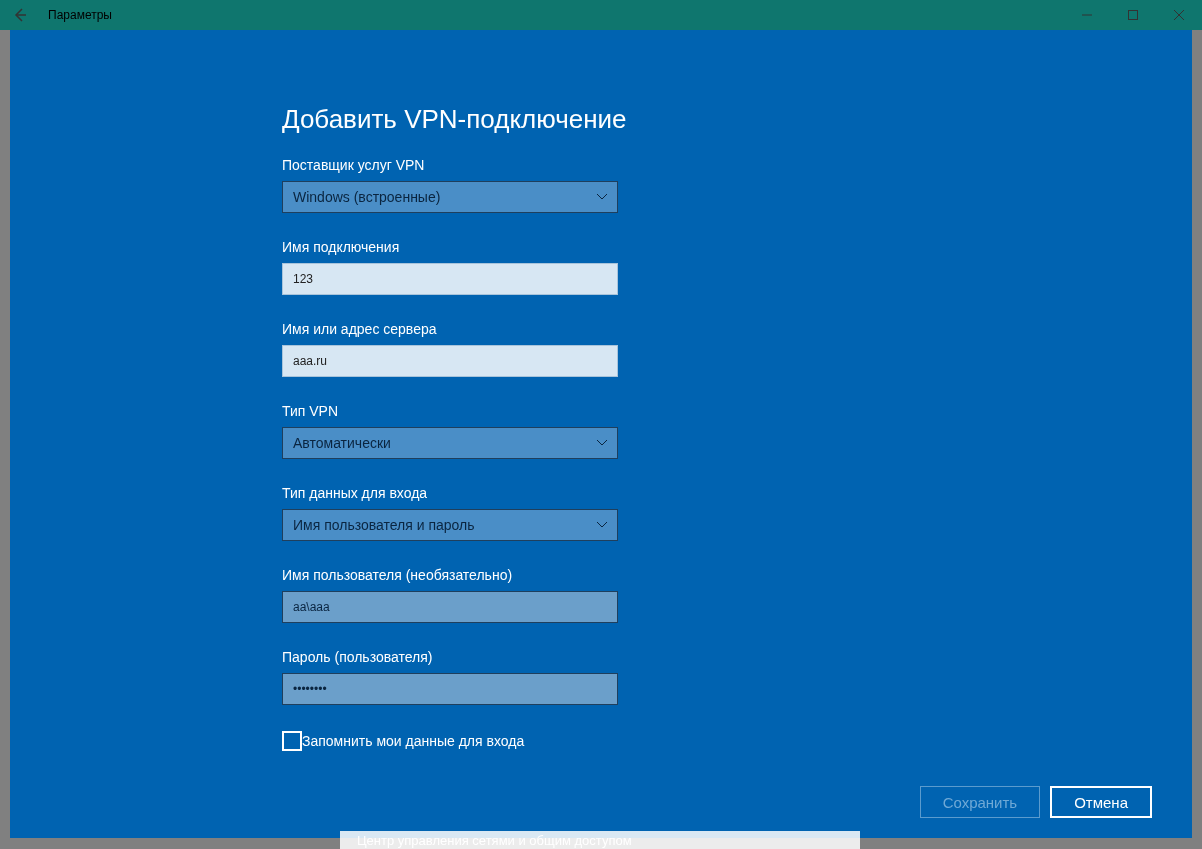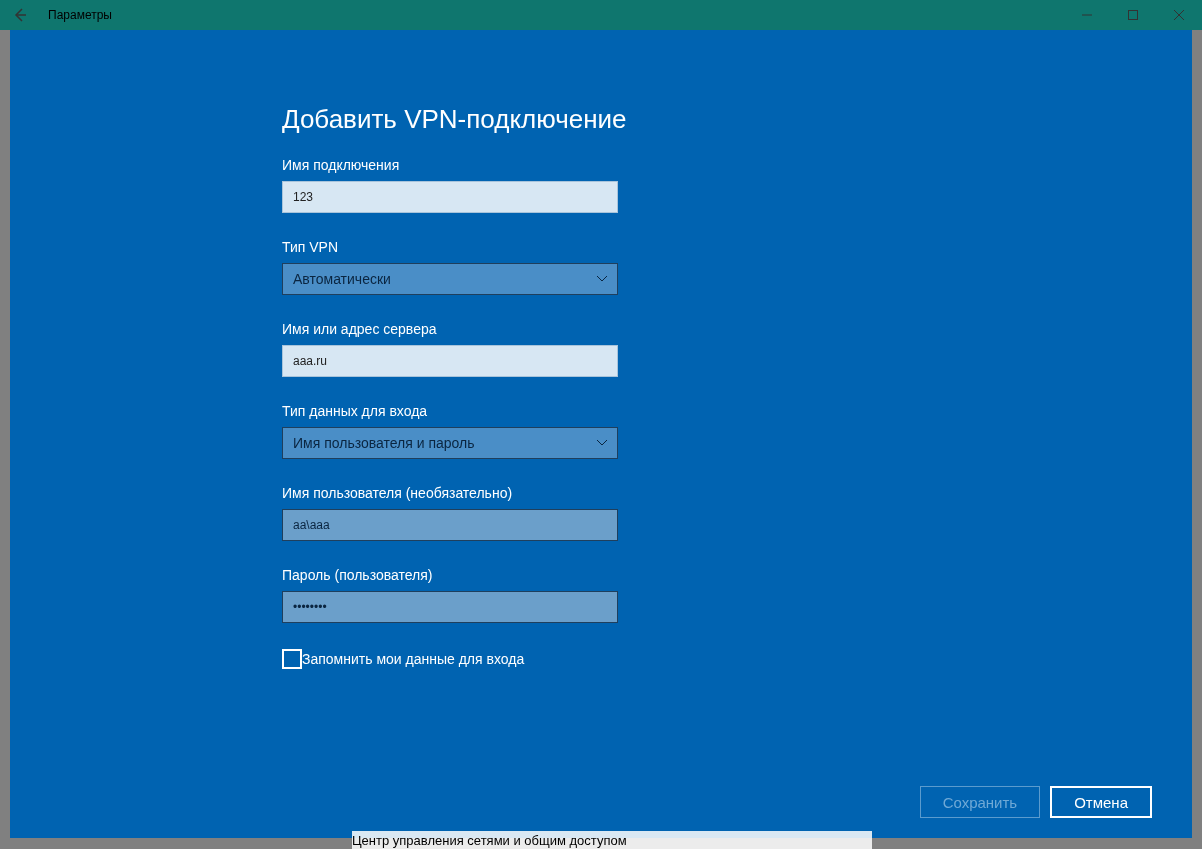--- a/index.html
+++ b/index.html
@@ -156,29 +156,29 @@
       color: #6fa9d6;
     }
     .btn.cancel {
       border: 2px solid #ffffff;
       background: transparent;
       color: #ffffff;
     }
     .bottom-strip {
       position: absolute;
       bottom: 0;
-      left: 352px;
+      left: 340px;
       width: 520px;
       height: 18px;
       background: rgba(255,255,255,0.85);
       display: flex;
       align-items: center;
-      padding-left: 0;
+      padding-left: 17px;
       font-size: 13px;
-      color: #000000;
+      color: #ffffff;
       z-index: 0;
     }
   </style>
 </head>
 <body>
 
 <div class="titlebar">
   <div class="back">
     <svg width="16" height="16" viewBox="0 0 16 16">
       <path d="M10 2 L4 8 L10 14" stroke="#333" stroke-width="1.5" fill="none"></path>
@@ -203,44 +203,55 @@
           <line x1="10" y1="0" x2="0" y2="10" stroke="#333" stroke-width="1"></line>
         </svg>
     </div>
   </div>
 </div>
 
 <div class="overlay">
   <div class="content">
     <h1 class="page-title">Добавить VPN-подключение</h1>
 
+    <div class="field-group">
+      <div class="field-label">Поставщик услуг VPN</div>
+      <div class="dropdown">
+        <span>Windows (встроенные)</span>
+        <span class="chev">
+          <svg viewBox="0 0 10 6">
+              <path d="M0 0 L5 5 L10 0" stroke="#0a2540" stroke-width="1" fill="none"></path>
+            </svg>
+        </span>
+      </div>
+    </div>
 
     <div class="field-group">
       <div class="field-label">Имя подключения</div>
       <input class="text-input" type="text" value="123" style="">
+    </div>
+
+    <div class="field-group">
+      <div class="field-label">Имя или адрес сервера</div>
+      <input class="text-input" type="text" value="aaa.ru" style="">
     </div>
 
     <div class="field-group">
       <div class="field-label">Тип VPN</div>
       <div class="dropdown">
         <span>Автоматически</span>
         <span class="chev">
           <svg viewBox="0 0 10 6">
               <path d="M0 0 L5 5 L10 0" stroke="#0a2540" stroke-width="1" fill="none"></path>
             </svg>
         </span>
       </div>
     </div>
 
     <div class="field-group">
-      <div class="field-label">Имя или адрес сервера</div>
-      <input class="text-input" type="text" value="aaa.ru" style="">
-    </div>
-
-    <div class="field-group">
       <div class="field-label">Тип данных для входа</div>
       <div class="dropdown">
         <span>Имя пользователя и пароль</span>
         <span class="chev">
           <svg viewBox="0 0 10 6">
               <path d="M0 0 L5 5 L10 0" stroke="#0a2540" stroke-width="1" fill="none"></path>
             </svg>
         </span>
       </div>
     </div>

